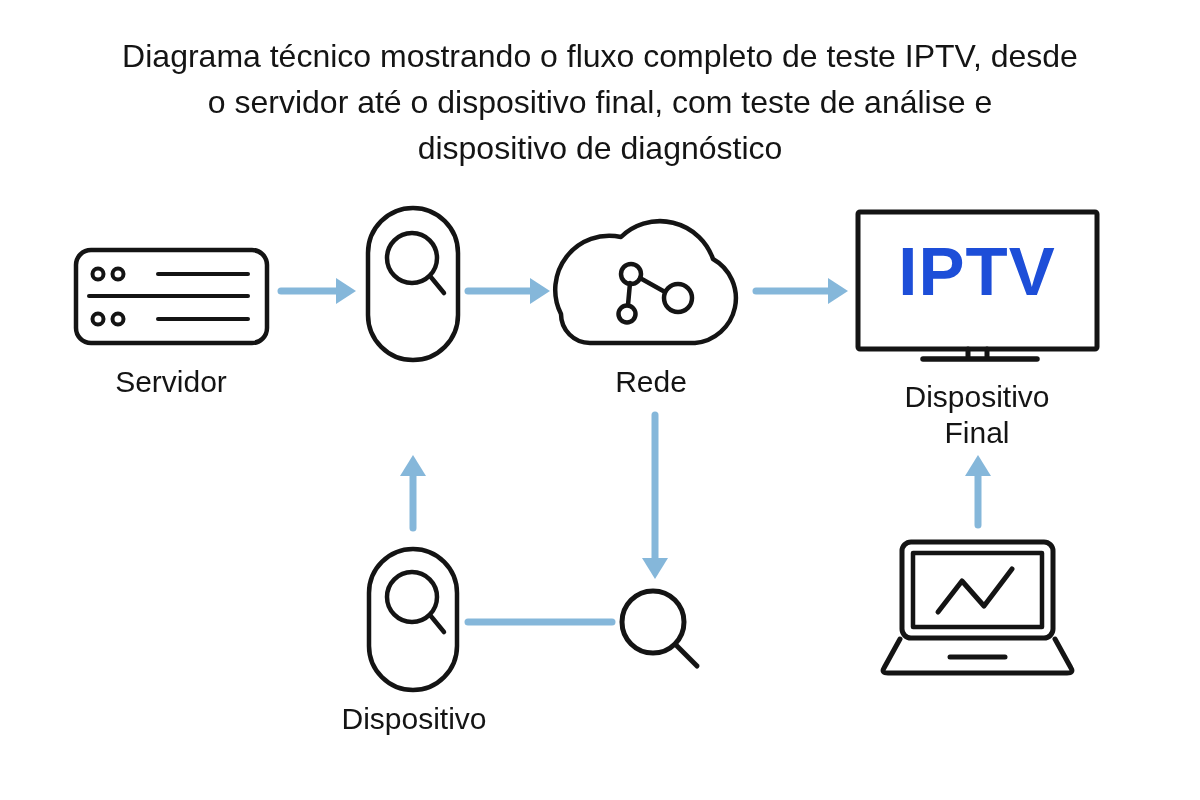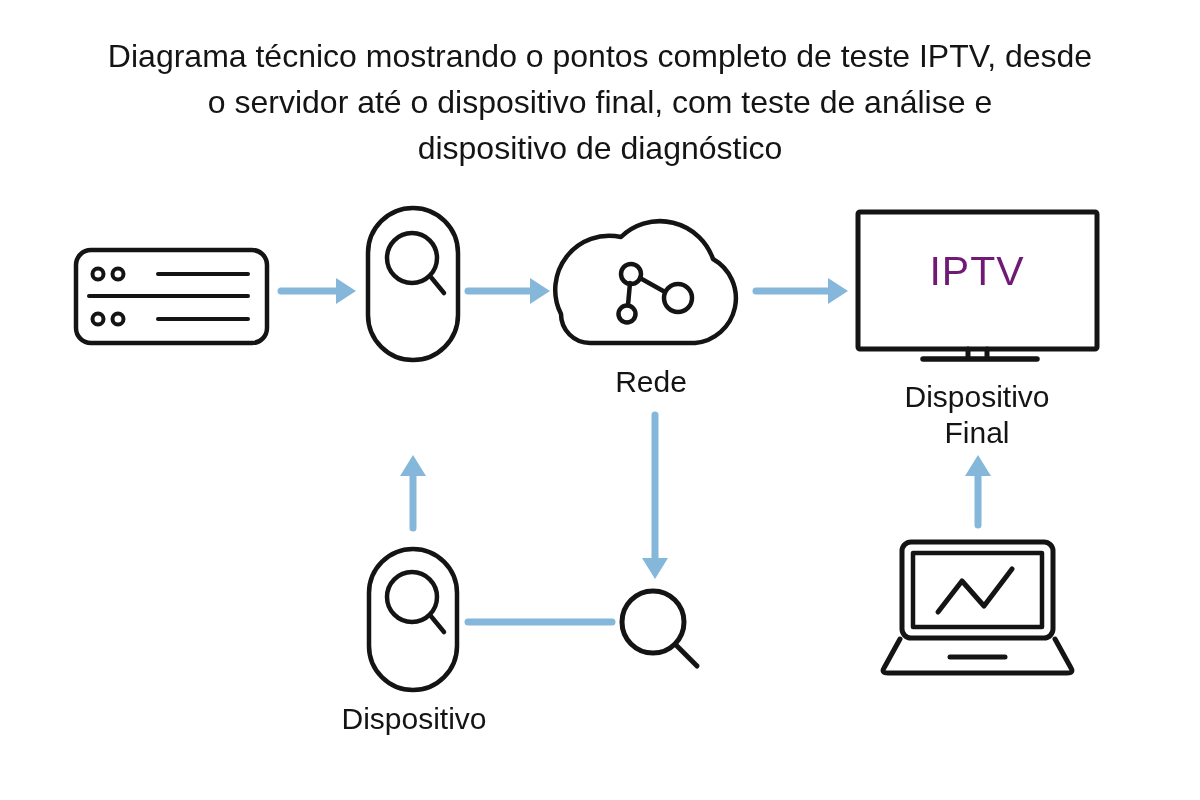--- a/index.html
+++ b/index.html
@@ -29,34 +29,34 @@
     transform: translateX(-50%);
     text-align: center;
     font-size: 30px;
     line-height: 37px;
     white-space: pre-line;
     color: #141414;
   }
   .screen-text {
     position: absolute;
     transform: translate(-50%, -50%);
-    font-size: 41px;
-    font-weight: 400;
+    font-size: 69px;
+    font-weight: 700;
     letter-spacing: 1px;
-    color: #701a75;
+    color: #1d4ed8;
   }
   svg.diagram { position: absolute; left: 0; top: 0; }
 </style>
 </head>
 <body>
 
 <div class="canvas">
 
   <div class="title">
-    <div>Diagrama técnico mostrando o pontos completo de teste IPTV, desde</div>
+    <div>Diagrama técnico mostrando o fluxo completo de teste IPTV, desde</div>
     <div>o servidor até o dispositivo final, com teste de análise e</div>
     <div>dispositivo de diagnóstico</div>
   </div>
 
   <svg class="diagram" width="1200" height="800" viewBox="0 0 1200 800">
 
     <g stroke="#141414" fill="none" stroke-width="4.5" stroke-linecap="round">
       <rect x="76" y="250" width="191" height="93" rx="15"></rect>
       <circle cx="98" cy="274" r="5.5" stroke-width="4"></circle>
       <circle cx="118" cy="274" r="5.5" stroke-width="4"></circle>
@@ -136,17 +136,18 @@
       </g>
       <g>
         <line x1="978" y1="525" x2="978" y2="476"></line>
         <polygon points="965,476 978,455 991,476" stroke="none"></polygon>
       </g>
     </g>
   </svg>
 
   <div class="screen-text" style="left:977px; top:271px;">IPTV</div>
 
+  <div class="label" style="left:171px; top:363px;">Servidor</div>
   <div class="label" style="left:651px; top:363px;">Rede</div>
   <div class="label" style="left:977px; top:379px; line-height:36px;">Dispositivo
 Final</div>
   <div class="label" style="left:414px; top:700px;">Dispositivo</div>
 </div>
 
 </body></html>

